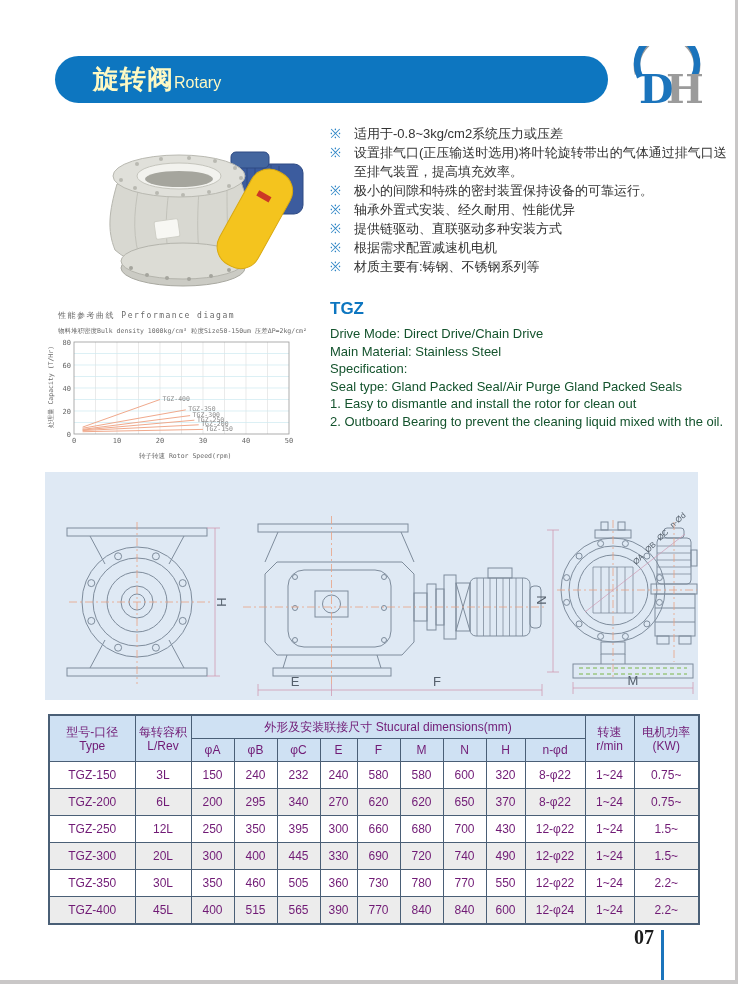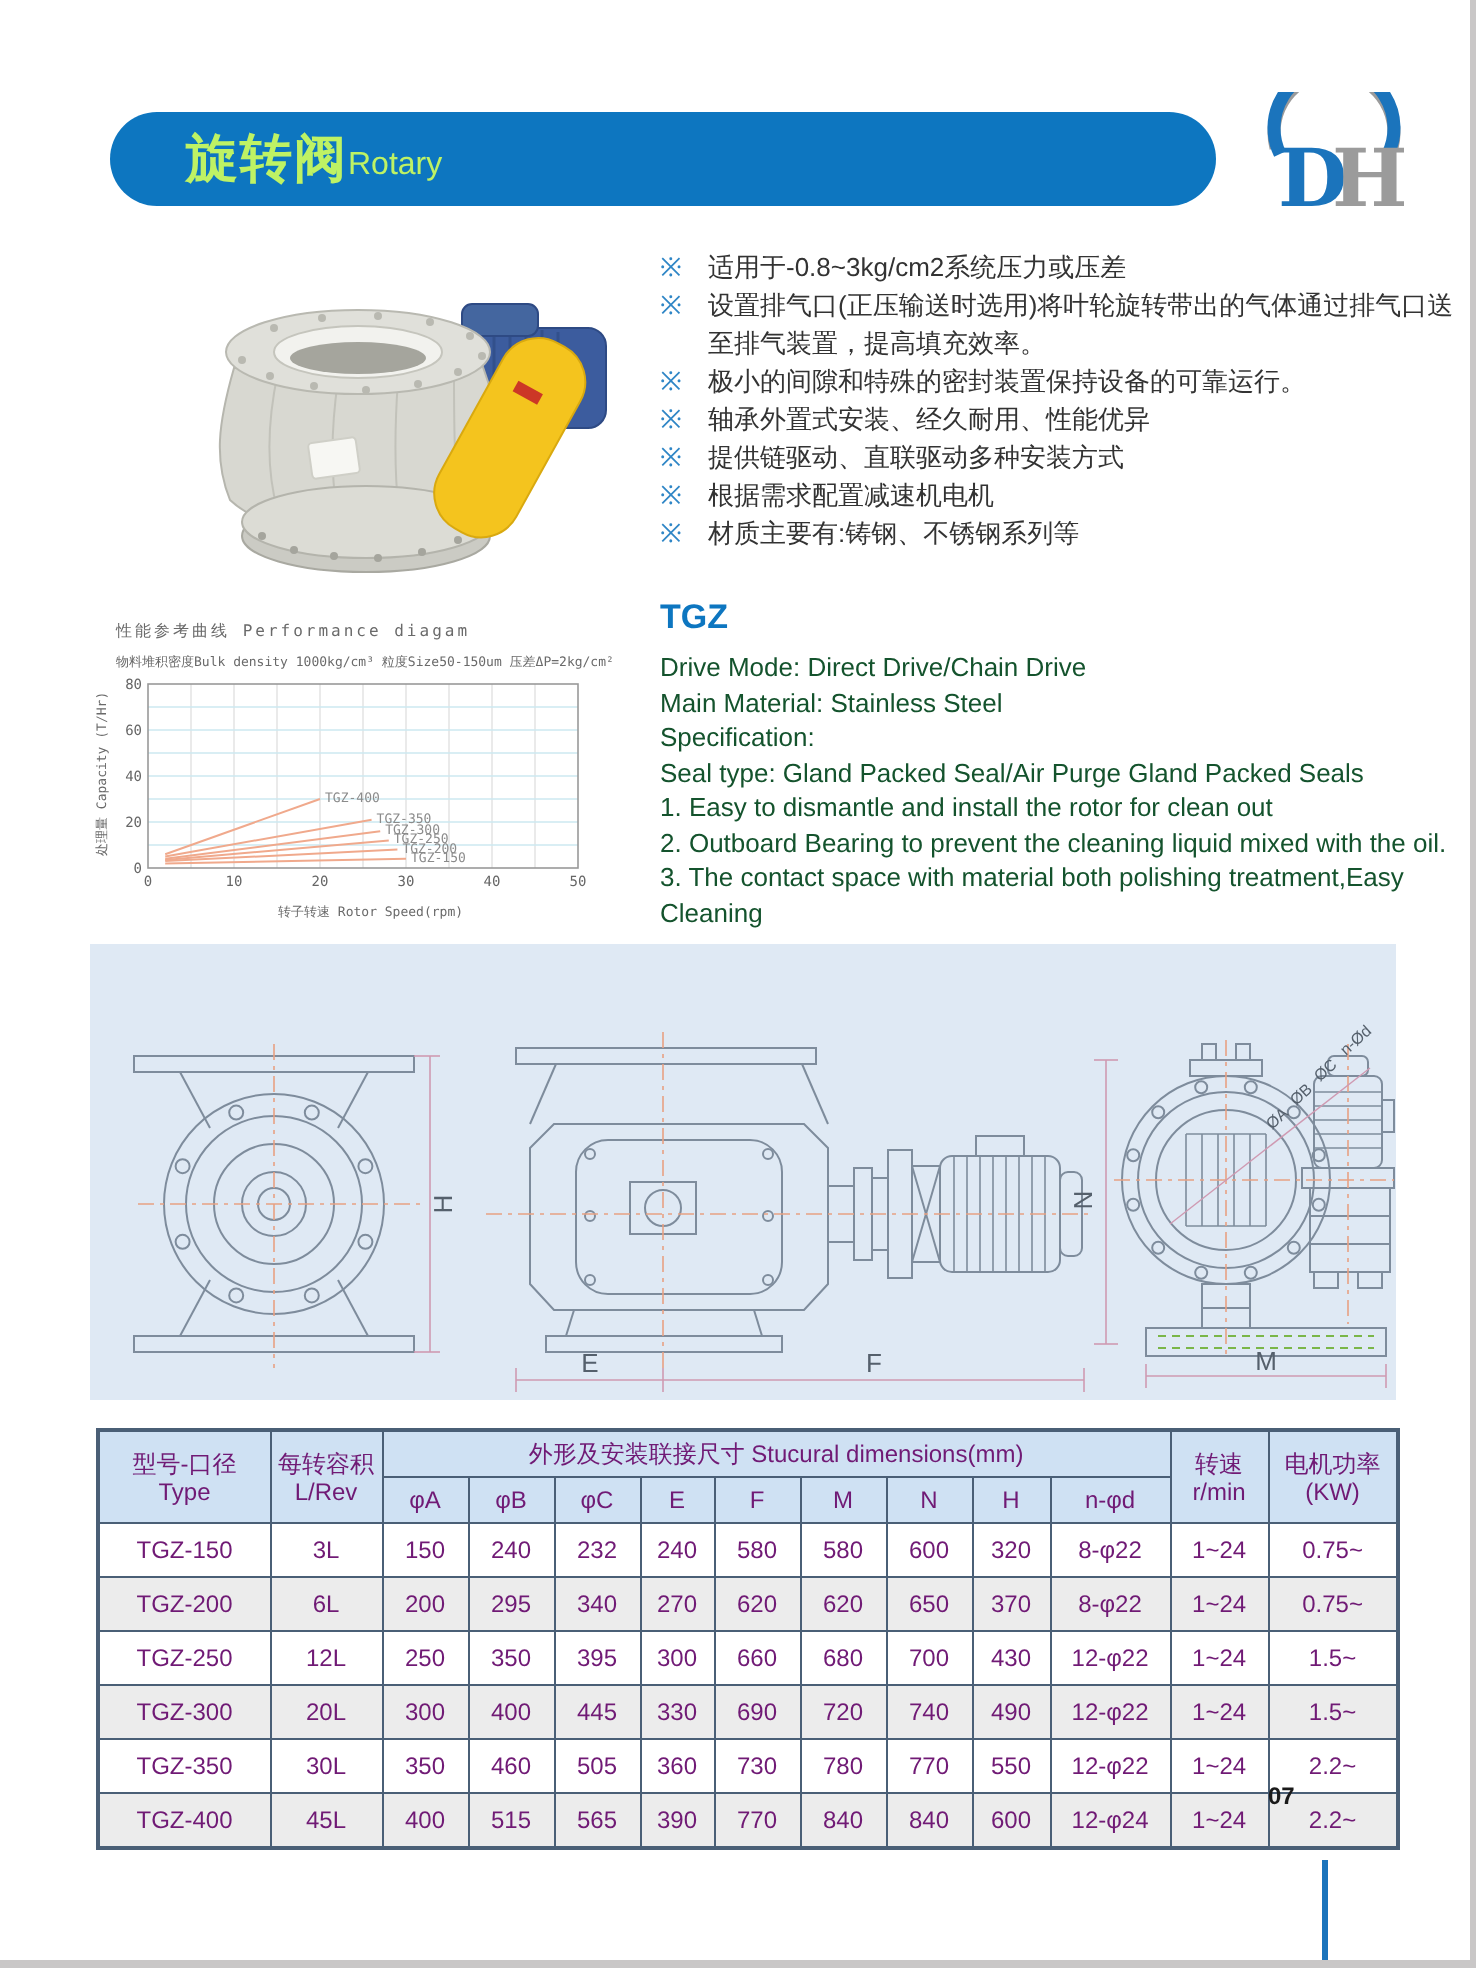--- a/index.html
+++ b/index.html
@@ -5,21 +5,21 @@
   html,body{margin:0;padding:0;background:#fff;}
   .page{
     position:relative;width:735px;height:980px;background:#ffffff;
     border-right:3px solid #c9c7c7;border-bottom:4px solid #c9c7c7;
     font-family:"Liberation Sans",sans-serif;overflow:hidden;
   }
   
   .header-bar{
     position:absolute;left:55px;top:56px;width:553px;height:47px;
     background:#0d76c0;border-radius:24px;display:flex;align-items:center;
-    padding-left:38px;box-sizing:border-box;color:#bef264;
+    padding-left:38px;box-sizing:border-box;color:#fef9c3;
   }
   .header-bar .zh{font-size:26px;font-weight:bold;letter-spacing:1px;}
   .header-bar .en{font-size:16px;margin-top:6px;}
   .logo{position:absolute;left:622px;top:46px;width:90px;height:84px;}
   
   .intro{position:absolute;left:330px;top:124px;width:398px;}
   .sec-title{font-size:16px;font-weight:bold;color:#0d76c0;margin:0 0 8px 0;}
   .bullet{display:flex;font-size:13px;line-height:19px;color:#333;}
   .bullet .mark{color:#2f86c6;width:24px;flex:0 0 24px;}
   .bullet .txt{flex:1;}
@@ -41,22 +41,22 @@
   .dls{font-size:8px;fill:#55606c;font-family:"Liberation Sans",sans-serif;}
   
   .tbl-wrap{position:absolute;left:48px;top:714px;width:650px;}
   table{border-collapse:collapse;table-layout:fixed;width:650px;
         border:2px solid #4a5f76;font-size:12px;color:#701a75;}
   th,td{border:1px solid #4a5f76;text-align:center;padding:0;line-height:14px;}
   thead th{background:#cfe1f3;font-weight:normal;height:22px;}
   tbody td{height:26px;background:#fff;}
   tbody tr:nth-child(even) td{background:#ececec;}
   
-  .pagenum{position:absolute;left:634px;top:891px;font-family:Liberation Sans, sans-serif;
-           font-weight:bold;font-size:12px;color:#1a1a1a;}
+  .pagenum{position:absolute;left:634px;top:926px;font-family:Liberation Serif, serif;
+           font-weight:bold;font-size:20px;color:#1a1a1a;}
   .pagebar{position:absolute;left:661px;top:930px;width:3px;height:50px;background:#1b74bc;}
 </style>
 </head>
 <body>
 
 <div class="page">
 
   <div class="header-bar">
     <span class="zh">旋转阀</span>
     <span class="en">Rotary</span>
@@ -165,21 +165,20 @@
 
   <div class="specs">
     <div class="sec-title">TGZ</div>
     <div id="spec-lines">
         <div class="spec-line">Drive Mode: Direct Drive/Chain Drive</div>
         <div class="spec-line">Main Material: Stainless Steel</div>
         <div class="spec-line">Specification:</div>
         <div class="spec-line">Seal type: Gland Packed Seal/Air Purge Gland Packed Seals</div>
         <div class="spec-line">1. Easy to dismantle and install the rotor for clean out</div>
         <div class="spec-line">2. Outboard Bearing to prevent the cleaning liquid mixed with the oil.</div>
-        <div class="spec-line">3. The contact space with material both polishing treatment,Easy Cleaning</div>
       </div>
   </div>
 
   <svg class="chart" viewBox="0 0 288 158">
     <text class="ct" x="14" y="12">性能参考曲线 Performance diagam</text>
     <text class="cs" x="14" y="27">物料堆积密度Bulk density 1000kg/cm³  粒度Size50-150um  压差ΔP=2kg/cm²</text>
     <g id="chart-grid">
         <line x1="51.5" y1="36" x2="51.5" y2="128" stroke="#dcdcdc" stroke-width="0.6"></line>
         <line x1="73" y1="36" x2="73" y2="128" stroke="#dcdcdc" stroke-width="0.6"></line>
         <line x1="94.5" y1="36" x2="94.5" y2="128" stroke="#dcdcdc" stroke-width="0.6"></line>

